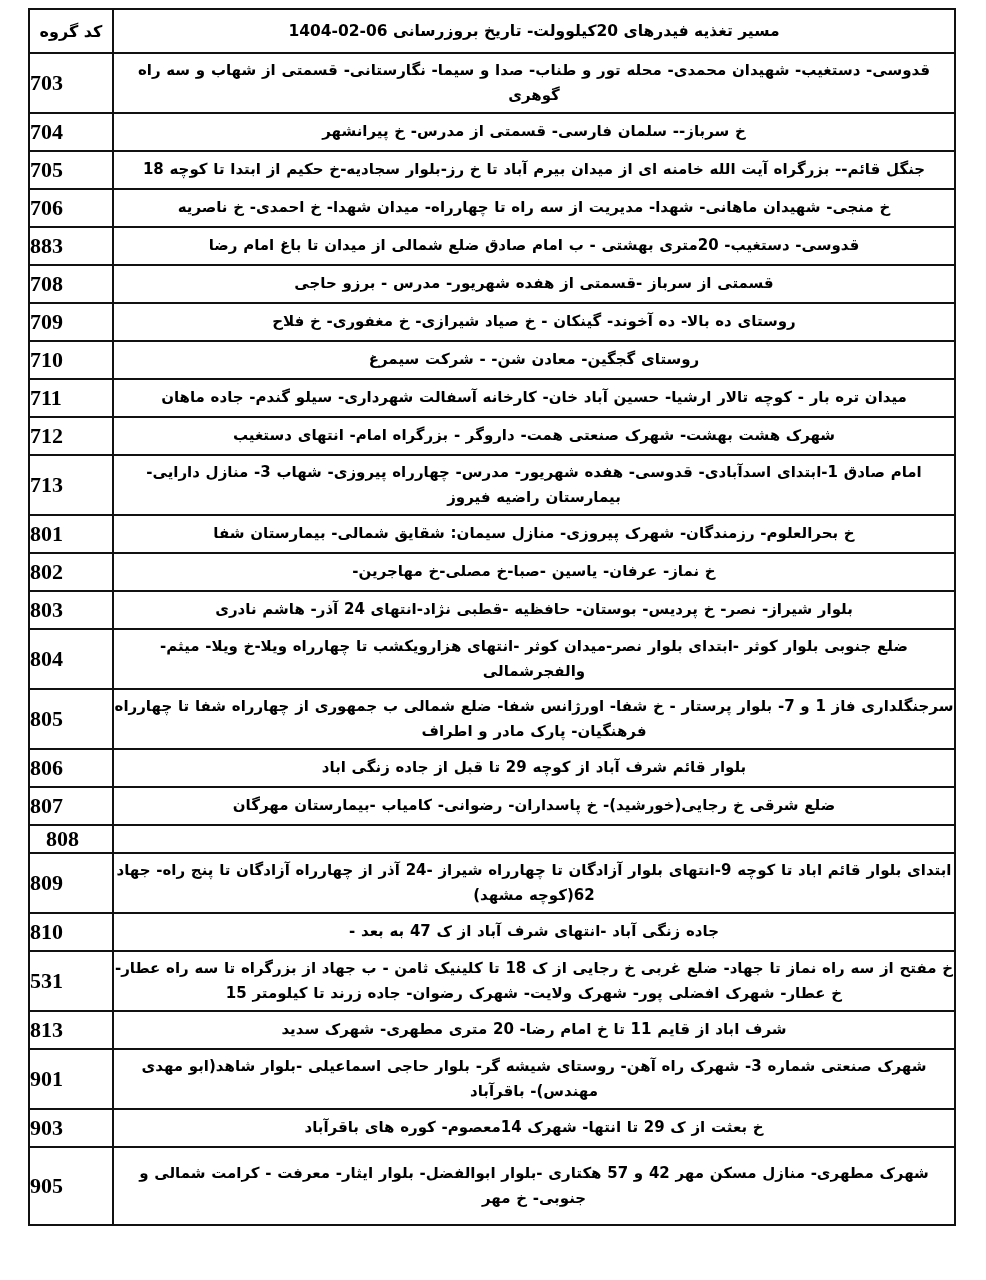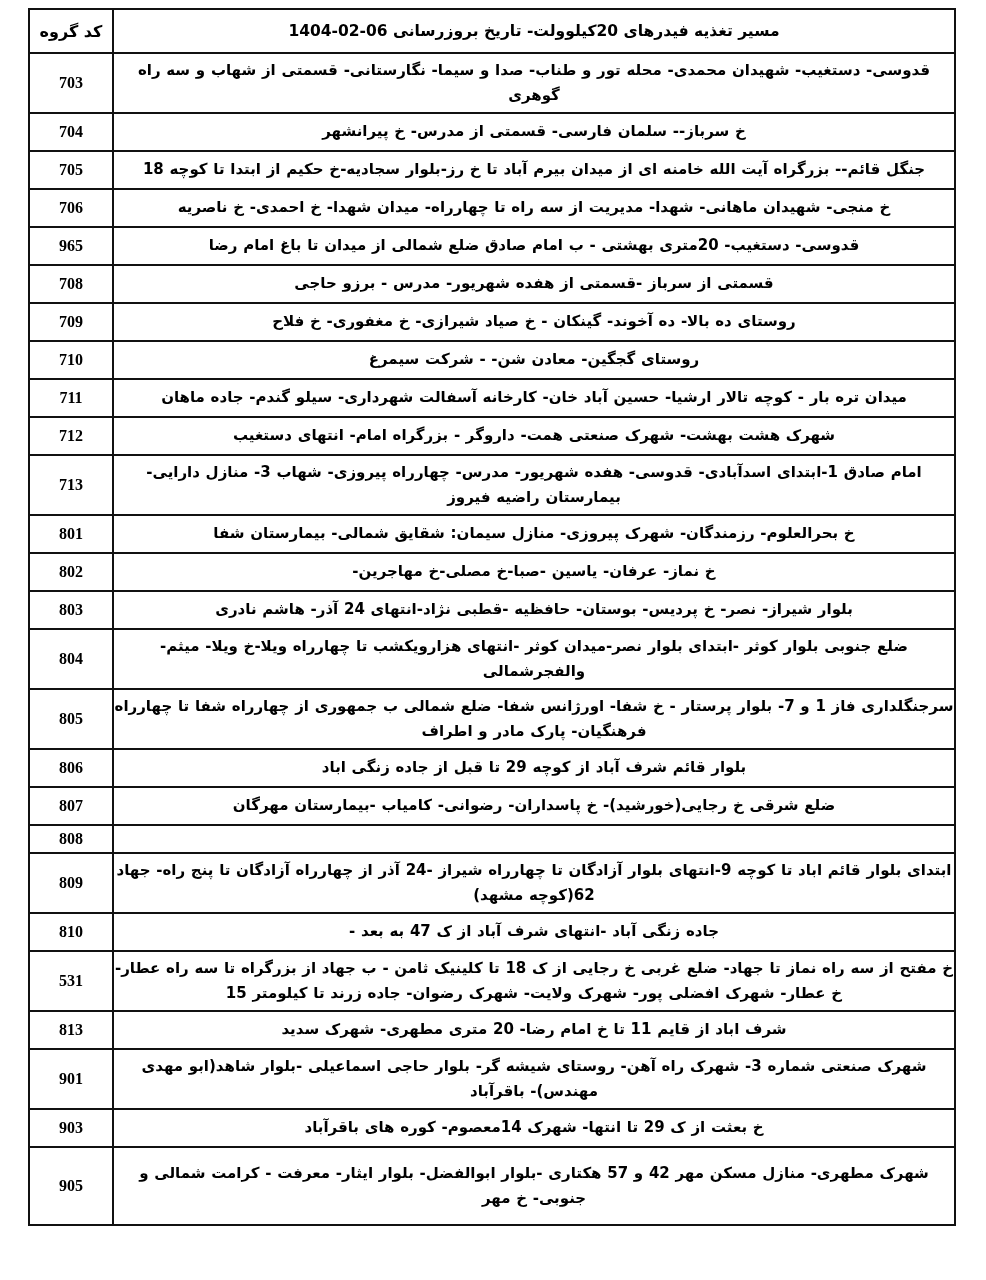--- a/index.html
+++ b/index.html
@@ -61,40 +61,39 @@
   th.header-code {
     font-size: 16px;
   }
 
   th.header-route {
     font-size: 15.5px;
     border-radius: 15px;
   }
 
   td.cell-code {
-    text-align: center;
-    font-size: 16px;
+    font-size: 22px;
     font-weight: bold;
     font-family: "Liberation Serif", "DejaVu Serif", serif;
     direction: ltr;
   }
 
   td.cell-route {
     text-align: center;
     font-size: 15px;
     font-weight: bold;
     line-height: 1.7;
     padding: 6px 10px;
     word-spacing: 0.5px;
   }
 
   tr.r-tall td { height: 58px; }
   tr.r-med  td { height: 36px; }
   tr.r-xtall td { height: 76px; }
-  tr.r-short td { height: 26px; }
+  tr.r-short td { height: 26px; padding-left: 16px; }
 
   
   .page::after {
     content: "";
     position: absolute;
     inset: 0;
     pointer-events: none;
   }
 </style>
 </head>
@@ -125,21 +124,21 @@
           <tr class="r-med">
             <td class="cell-route">جنگل قائم-- بزرگراه آیت الله خامنه ای از میدان بیرم آباد تا خ رز-بلوار سجادیه-خ حکیم از ابتدا تا کوچه 18</td>
             <td class="cell-code">705</td>
           </tr>
           <tr class="r-med">
             <td class="cell-route">خ منجی- شهیدان ماهانی- شهدا- مدیریت از سه راه تا چهارراه- میدان شهدا- خ احمدی- خ ناصریه</td>
             <td class="cell-code">706</td>
           </tr>
           <tr class="r-med">
             <td class="cell-route">قدوسی- دستغیب- 20متری بهشتی - ب امام صادق ضلع شمالی از میدان تا باغ امام رضا</td>
-            <td class="cell-code">965</td>
+            <td class="cell-code">883</td>
           </tr>
           <tr class="r-med">
             <td class="cell-route">قسمتی از سرباز -قسمتی از هفده شهریور- مدرس - برزو حاجی</td>
             <td class="cell-code">708</td>
           </tr>
           <tr class="r-med">
             <td class="cell-route">روستای ده بالا- ده آخوند- گینکان - خ صیاد شیرازی- خ مغفوری- خ فلاح</td>
             <td class="cell-code">709</td>
           </tr>
           <tr class="r-med">

